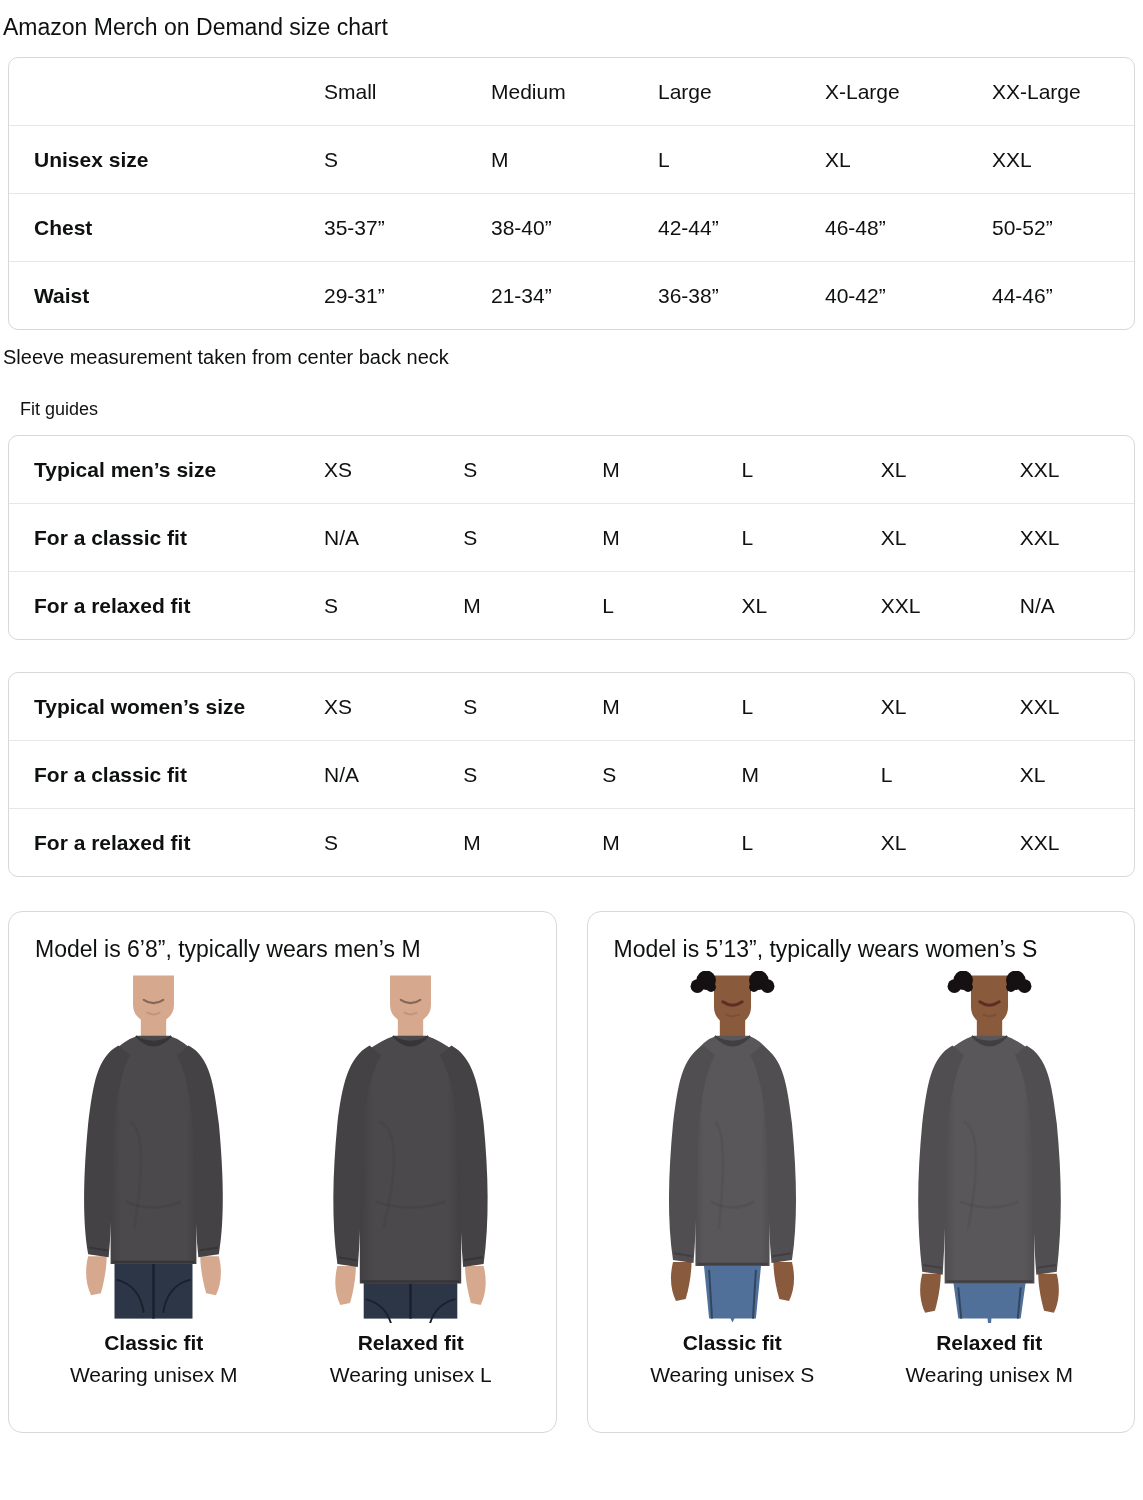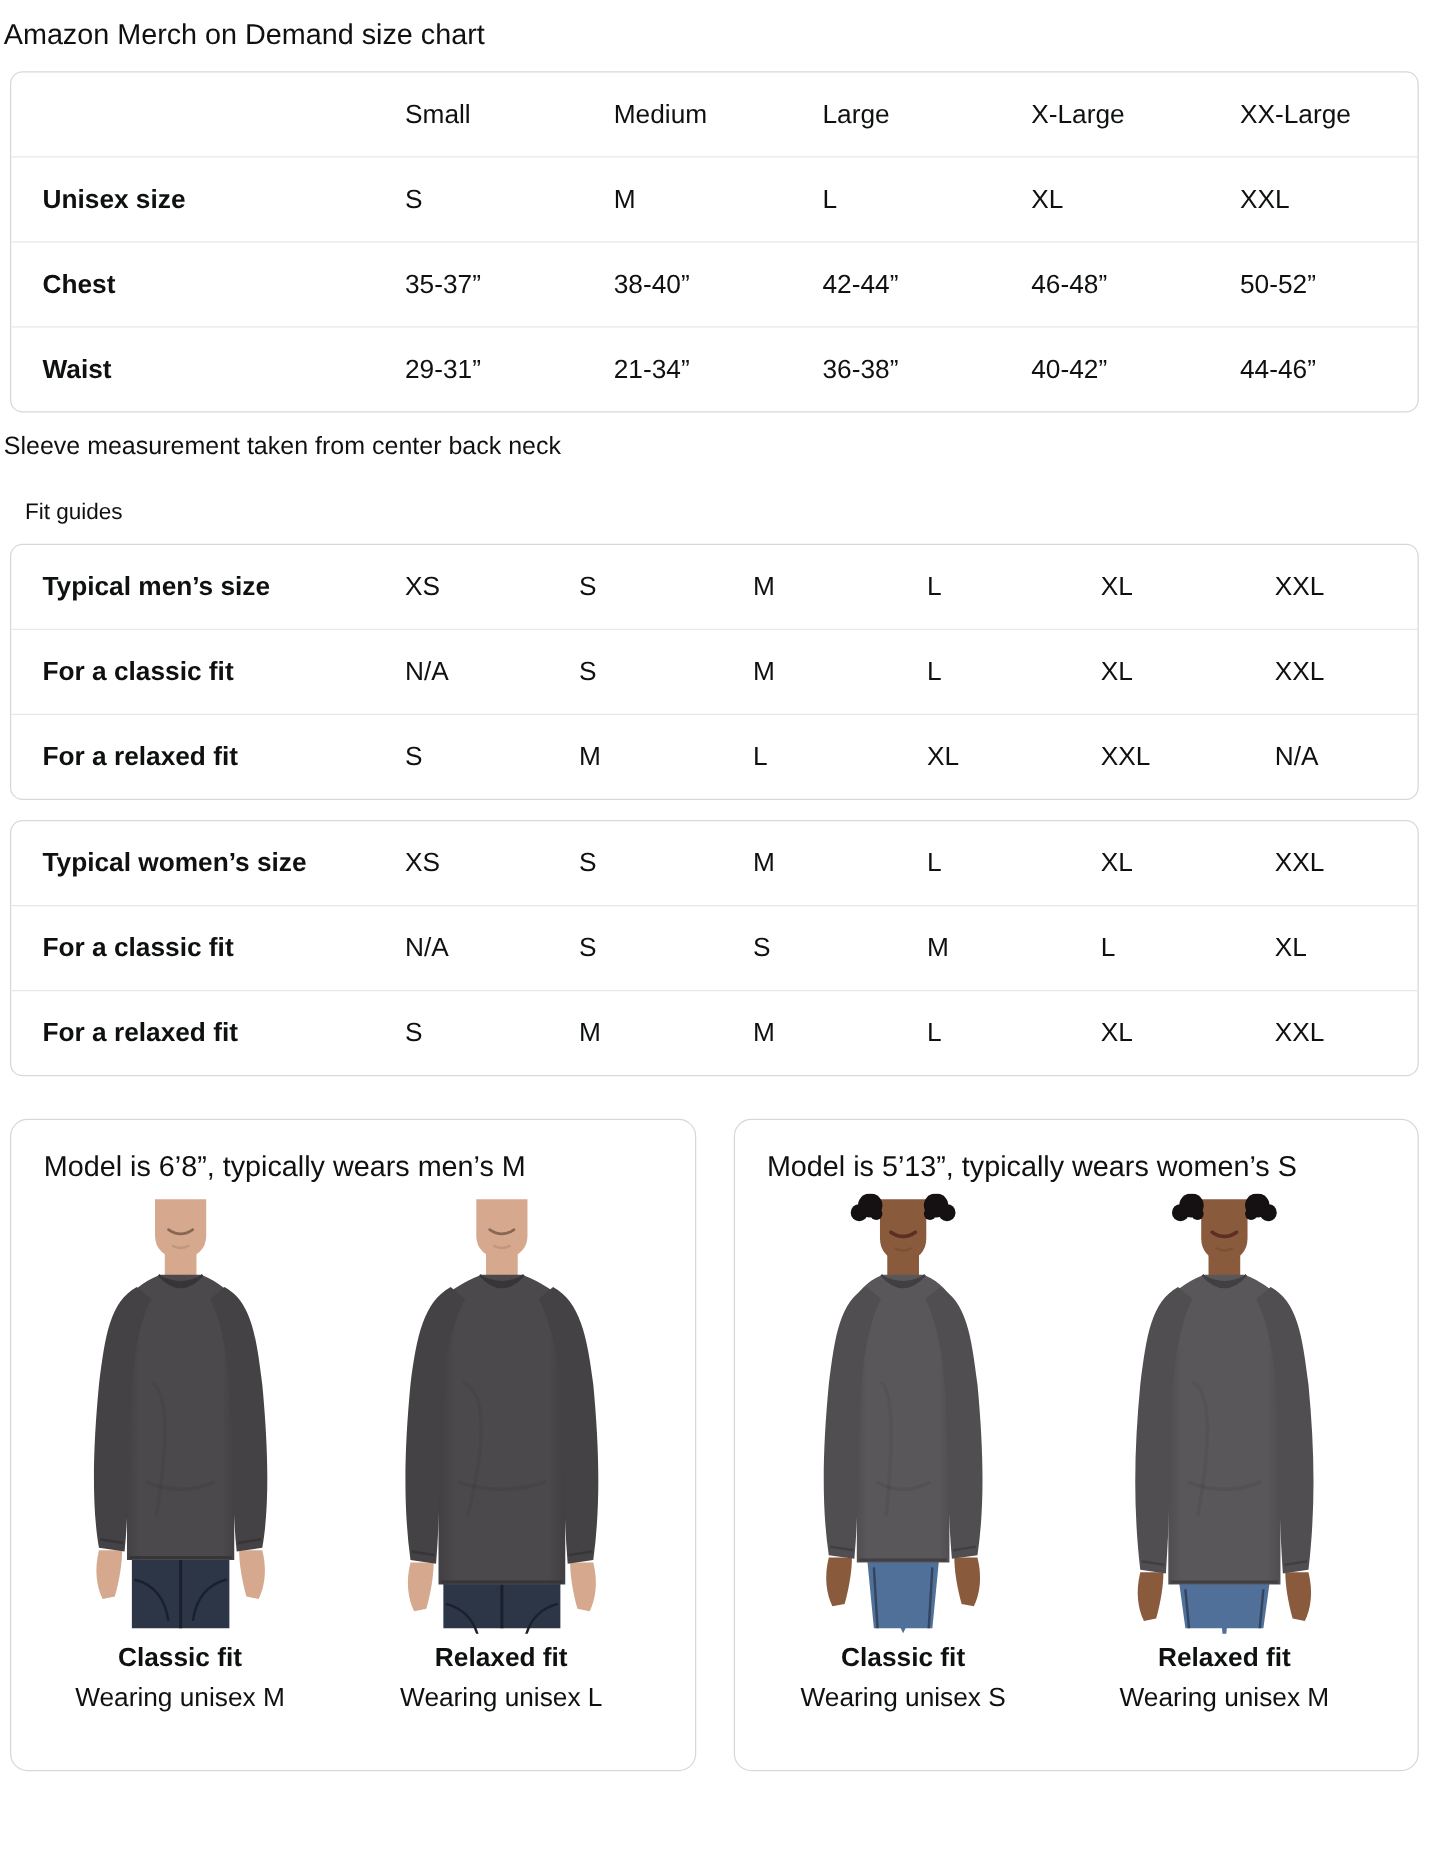--- a/index.html
+++ b/index.html
@@ -19,28 +19,28 @@
     border-top:1px solid #e7e7e7;
   }
   .trow:first-child{border-top:none;}
   .cols-5{grid-template-columns:290px repeat(5,1fr);}
   .cols-6{grid-template-columns:290px repeat(6,1fr);}
   .cell{font-size:21px;padding-left:25px;white-space:nowrap;}
   .cell.label{font-weight:700;}
   .cell.header{font-weight:400;}
   .note{font-size:20px;margin:16px 0 0 3px;}
   .section-heading{font-size:18px;font-weight:400;margin:30px 0 15px 20px;}
-  .stack-gap{margin-top:16px;}
+  .stack-gap{margin-top:32px;}
   .cards{display:flex;gap:30px;margin:34px 8px 0 8px;}
   .card{
     flex:1;border:1px solid #d5d9d9;border-radius:14px;background:#fff;
     padding:20px 20px 26px 20px;box-sizing:border-box;height:522px;
   }
   .card-title{font-size:23px;font-weight:400;margin:4px 0 8px 6px;}
-  .figure-row{display:flex;justify-content:flex-start;gap:27px;}
+  .figure-row{display:flex;justify-content:center;gap:27px;}
   .figure-col{display:flex;flex-direction:column;align-items:center;width:230px;}
   .photo{width:195px;height:352px;}
   .fit-caption{font-size:21px;font-weight:700;margin-top:8px;}
   .wearing-caption{font-size:21px;font-weight:400;margin-top:8px;}
 </style>
 </head>
 <body>
 
 <div class="page">
 

